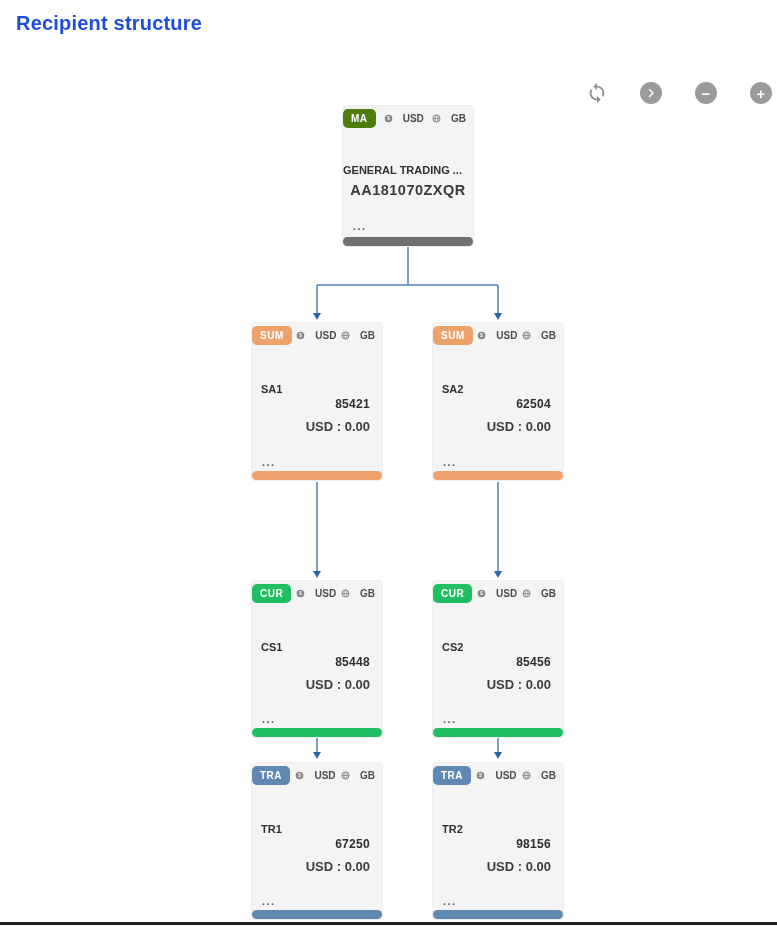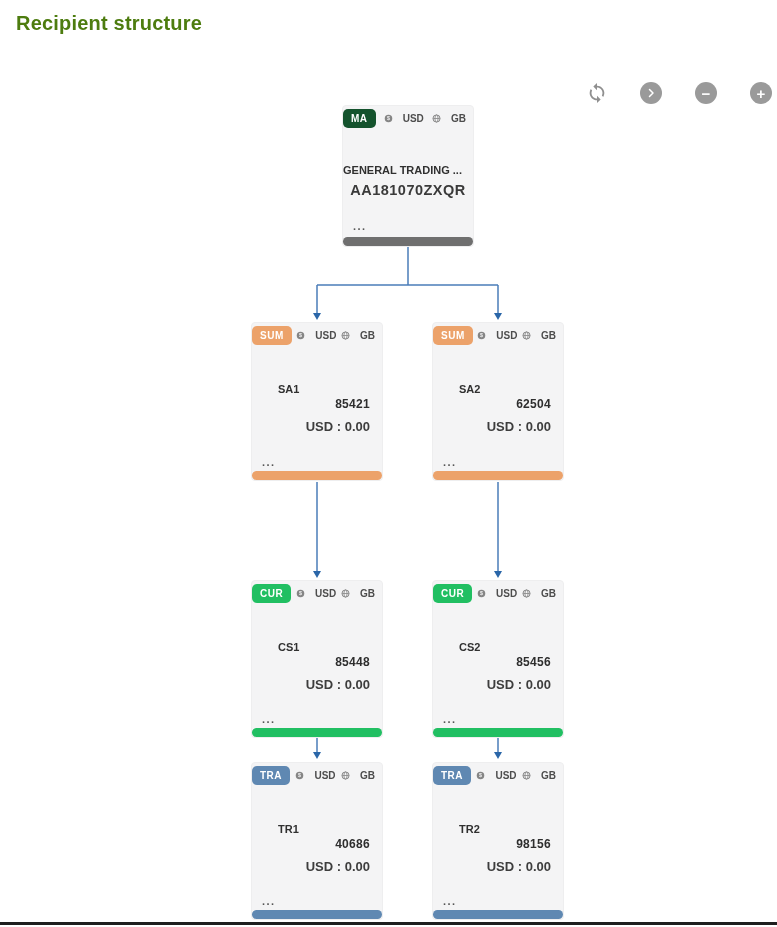--- a/index.html
+++ b/index.html
@@ -18,39 +18,39 @@
   .connectors{position:absolute;left:0;top:0;pointer-events:none;}
 
   
   .card{position:absolute;width:132px;background:#f4f4f5;border:1px solid #eeeeef;border-radius:4px;box-sizing:border-box;cursor:pointer;}
   .card-header{position:absolute;left:0;top:3px;right:7px;display:flex;align-items:center;}
   .badge{min-width:30px;padding:0 8px;height:19px;border-radius:5px;color:#fff;font-size:10px;font-weight:700;letter-spacing:.5px;display:flex;align-items:center;justify-content:center;box-sizing:border-box;}
   .hdr-item{display:flex;align-items:center;gap:10px;font-size:10px;font-weight:700;color:#4d4d4d;}
   .hdr-spacer{flex:1;}
   .icon-sm{display:inline-flex;width:9px;height:9px;}
 
-  .card-name{position:absolute;left:26px;top:60px;font-size:11px;font-weight:700;color:#303030;}
+  .card-name{position:absolute;left:9px;top:60px;font-size:11px;font-weight:700;color:#303030;}
   .card-value{position:absolute;right:12px;top:74px;font-size:12px;font-weight:700;color:#2e2e2e;letter-spacing:.3px;}
   .card-subvalue{position:absolute;right:12px;top:96px;font-size:13px;font-weight:700;color:#3d3d3d;}
   .card-more{position:absolute;left:10px;bottom:16px;font-size:11px;font-weight:700;color:#555;letter-spacing:1.5px;line-height:4px;}
   .card-bar{position:absolute;left:0;right:0;bottom:0;height:9px;border-radius:5px;}
 
   
   .card-root .card-name{left:0;right:0;top:58px;text-align:left;}
   .card-root .card-code{position:absolute;left:0;right:0;top:76px;text-align:center;font-size:14.5px;font-weight:700;color:#3a3a3a;letter-spacing:.5px;}
   .card-root .card-more{bottom:18px;}
 
   .bottom-border{position:absolute;left:0;top:922px;width:777px;height:3px;background:#1e1e1e;}
 </style>
 </head>
 <body>
 
 <div class="stage">
 
-  <div class="page-title" style="color: #4d7c0f;">Recipient structure</div>
+  <div class="page-title" style="color: #1d4ed8;">Recipient structure</div>
 
   <div class="toolbar">
     <button class="tb" style="left:586px;top:0px">
       <span class="icon">
         <svg width="22" height="22" viewBox="0 0 24 24">
             <path fill="#8f8f8f" d="M12 4V1L8 5l4 4V6c3.31 0 6 2.69 6 6 0 1.01-.25 1.97-.7 2.8l1.46 1.46C19.54 15.03 20 13.57 20 12c0-4.42-3.58-8-8-8zm-6 8c0-1.01.25-1.97.7-2.8L5.24 7.74C4.46 8.97 4 10.43 4 12c0 4.42 3.58 8 8 8v3l4-4-4-4v3c-3.31 0-6-2.69-6-6z"></path>
           </svg>
       </span>
     </button>
     <button class="tb" style="left:640px;top:0px">
@@ -88,21 +88,21 @@
       <polygon points="494,313 502,313 498,320"></polygon>
       <polygon points="313,571 321,571 317,578"></polygon>
       <polygon points="494,571 502,571 498,578"></polygon>
       <polygon points="313,752 321,752 317,759"></polygon>
       <polygon points="494,752 502,752 498,759"></polygon>
     </g>
   </svg>
 
   <div class="card card-root" style="left:342px;top:105px;height:142px">
     <div class="card-header">
-      <span class="badge" style="background-color: #14532d;">MA</span>
+      <span class="badge" style="background-color: #4d7c0f;">MA</span>
       <span class="hdr-spacer"></span>
       <span class="hdr-item">
         <span class="icon-sm">
             <svg width="9" height="9" viewBox="0 0 24 24">
               <circle cx="12" cy="12" r="10" fill="#858585"></circle>
               <text x="12" y="17" font-size="14" font-weight="bold" fill="#f4f4f5" text-anchor="middle">$</text>
             </svg>
           </span>
         <span>USD</span>
       </span>
@@ -271,21 +271,21 @@
             <svg width="9" height="9" viewBox="0 0 24 24">
               <circle cx="12" cy="12" r="9.5" fill="none" stroke="#858585" stroke-width="2.6"></circle>
               <ellipse cx="12" cy="12" rx="4.2" ry="9.5" fill="none" stroke="#858585" stroke-width="2.2"></ellipse>
               <path d="M3 12h18" stroke="#858585" stroke-width="2.2"></path>
             </svg>
           </span>
         <span>GB</span>
       </span>
     </div>
     <div class="card-name">TR1</div>
-    <div class="card-value">40686</div>
+    <div class="card-value">67250</div>
     <div class="card-subvalue">USD : 0.00</div>
     <div class="card-more">...</div>
     <div class="card-bar" style="background-color: rgb(95, 136, 178);"></div>
   </div>
 
   <div class="card" style="left:432px;top:762px;height:158px">
     <div class="card-header">
       <span class="badge" style="background-color: rgb(95, 136, 178);">TRA</span>
       <span class="hdr-spacer"></span>
       <span class="hdr-item">

